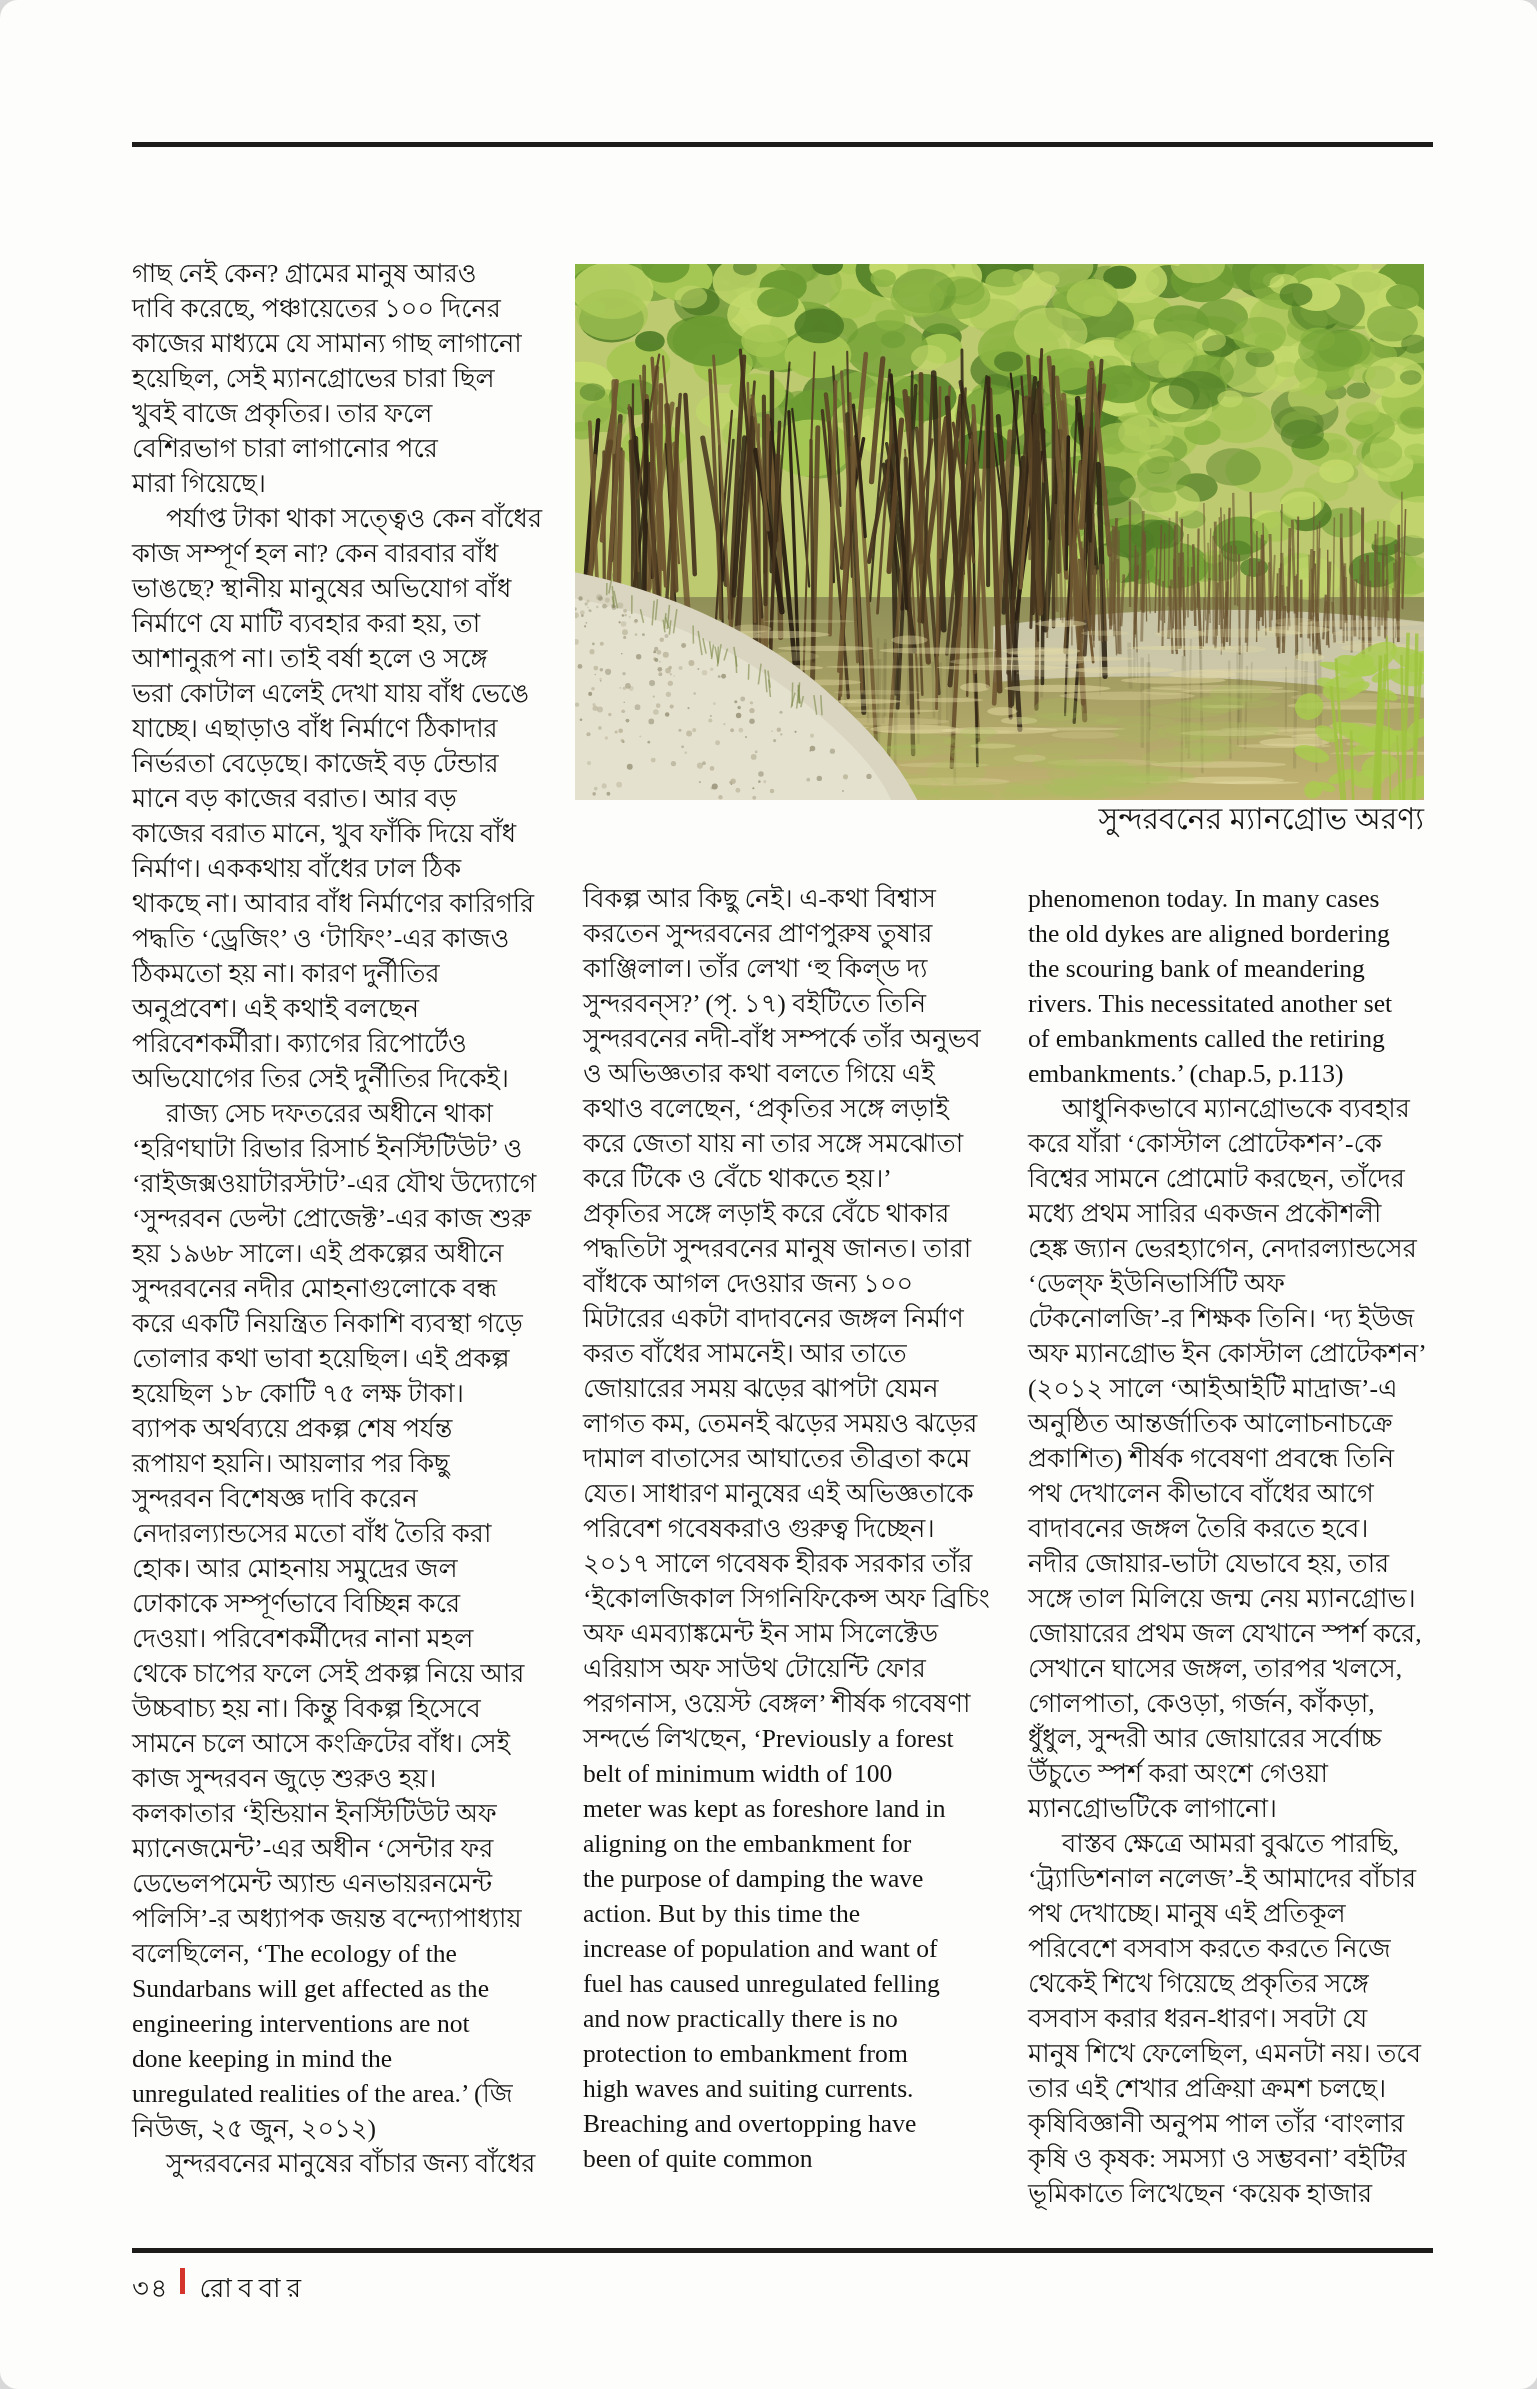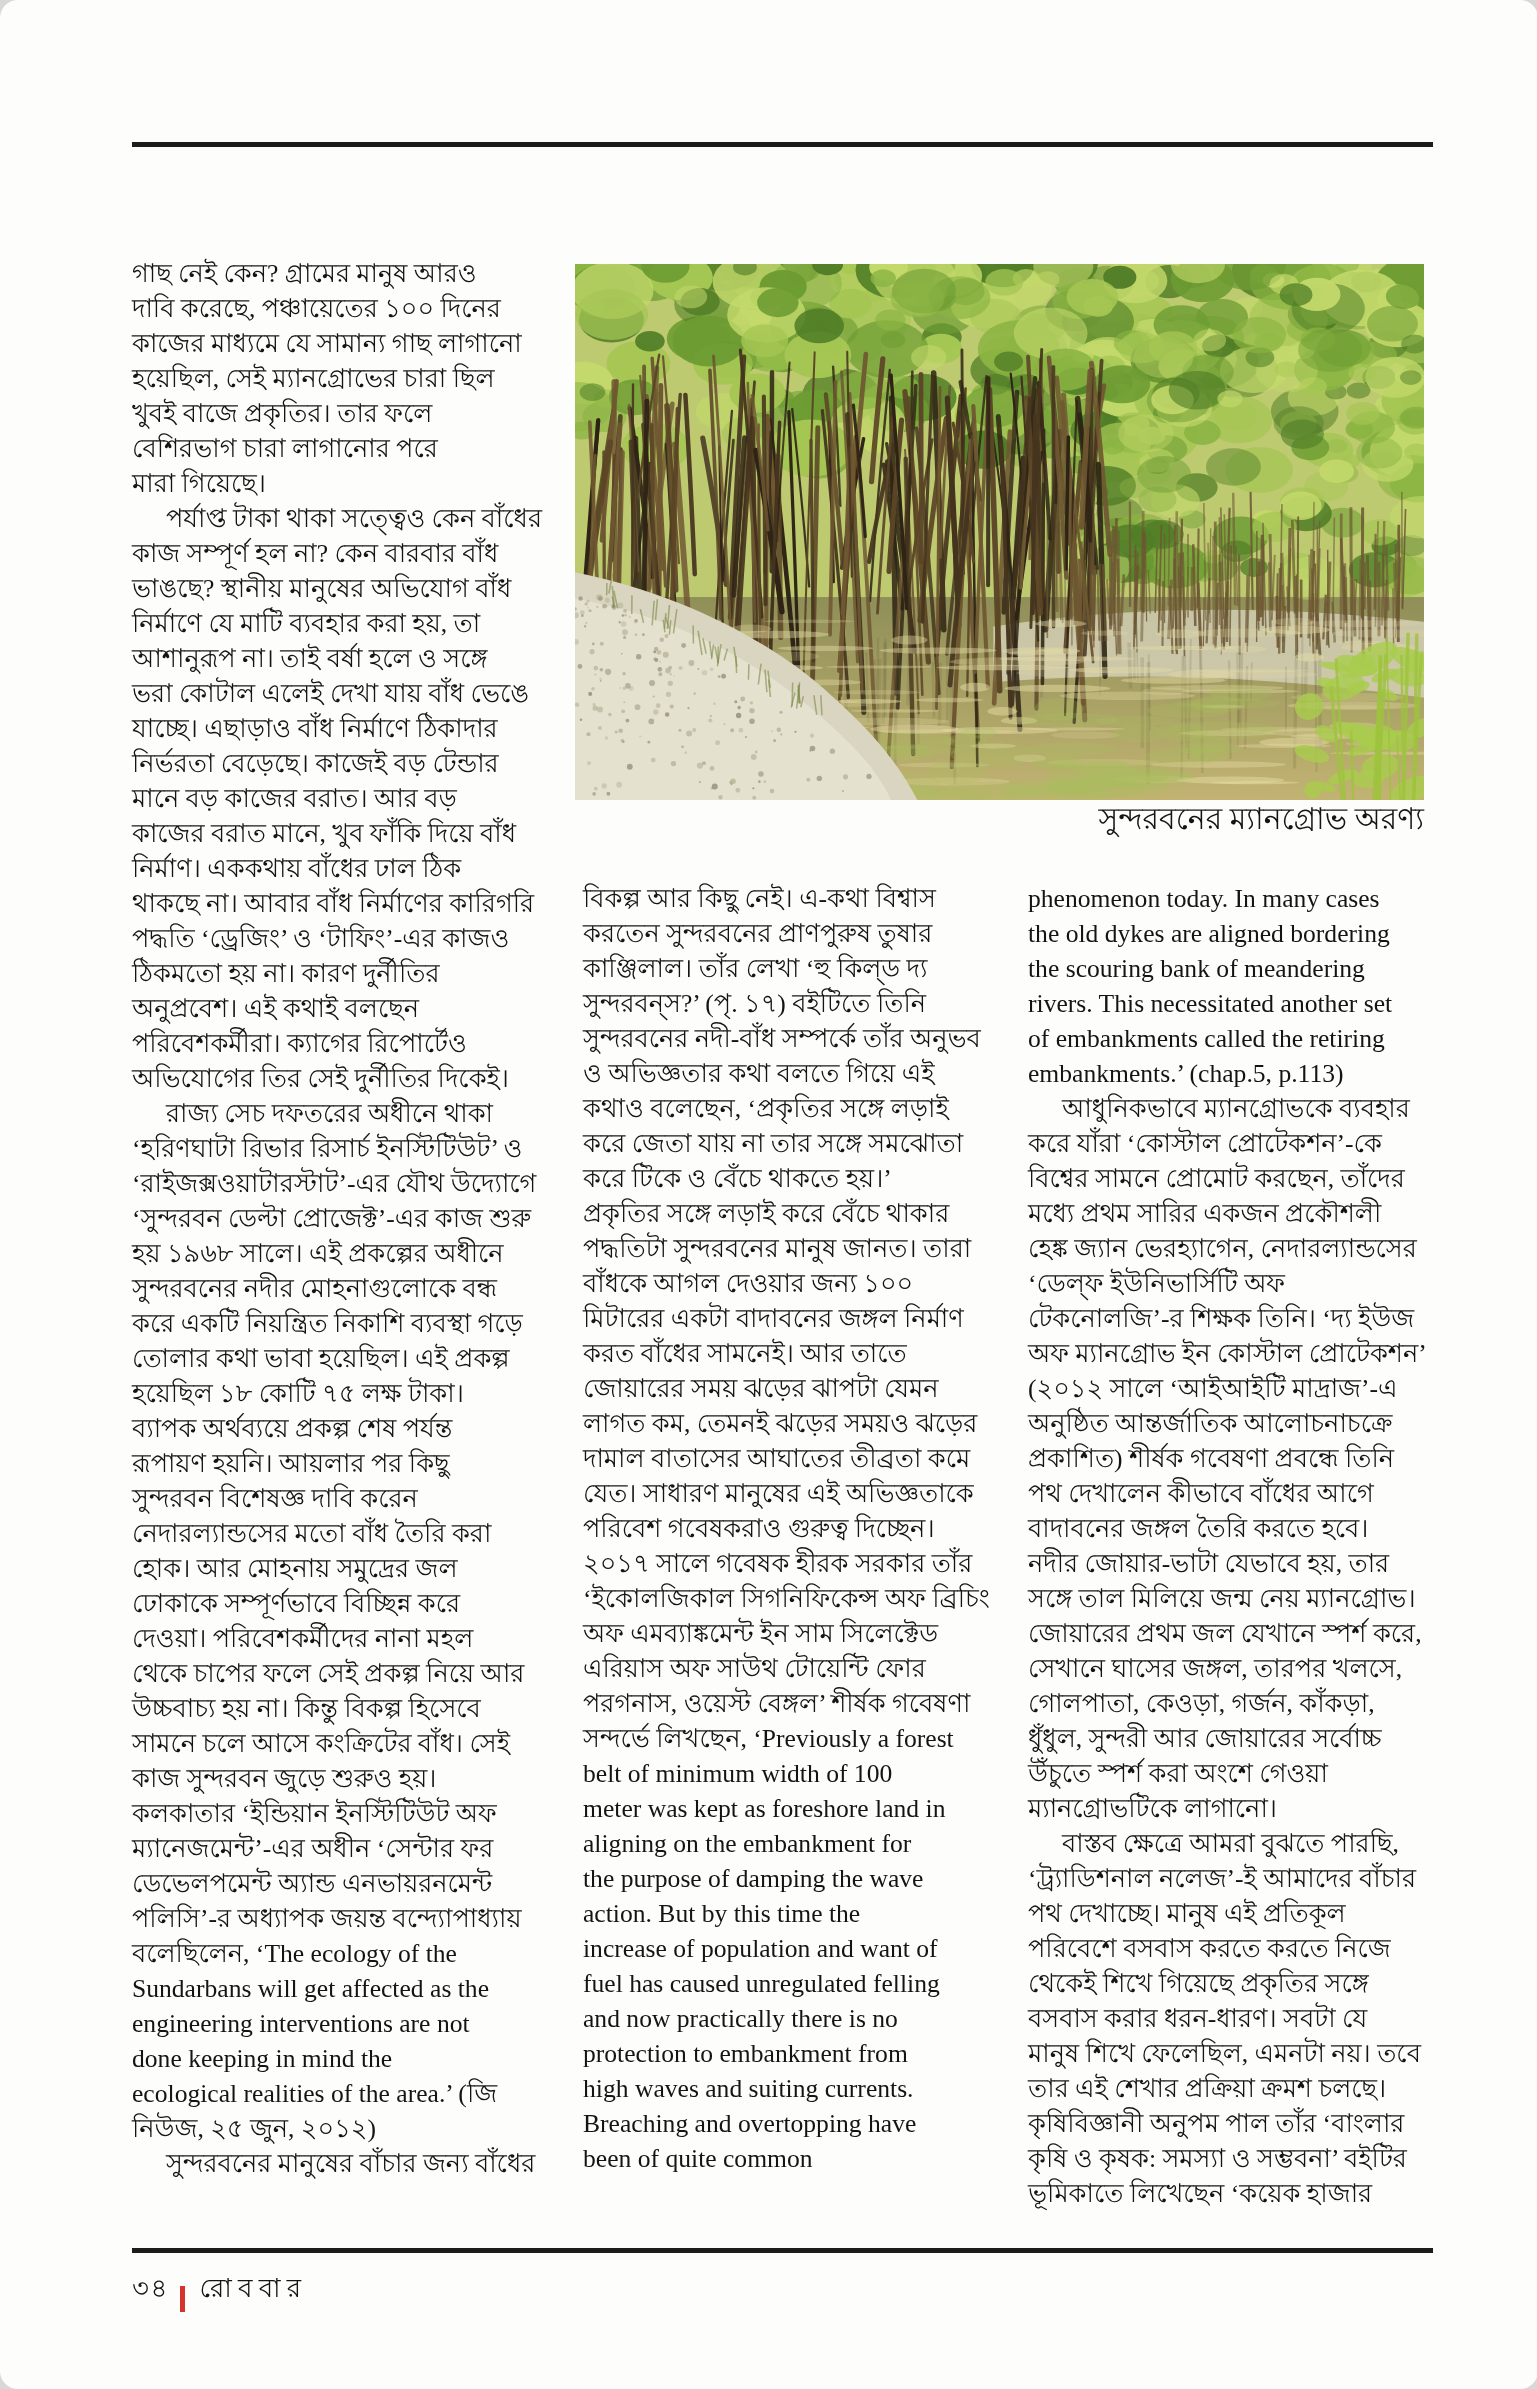--- a/index.html
+++ b/index.html
@@ -10,21 +10,21 @@
   .footer-rule{left:132px;top:2248px;width:1301px;}
   .col{position:absolute;}
   .col-left{left:132px;top:256px;width:438px;}
   .col-middle{left:583px;top:881px;width:425px;}
   .col-right{left:1028px;top:881px;width:403px;}
   .line{height:35px;line-height:35px;font-size:25.6px;white-space:nowrap;}
   .line.indent-first{padding-left:34px;}
   .photo{position:absolute;left:575px;top:264px;width:849px;height:536px;display:block;}
   .caption{position:absolute;left:575px;top:803px;width:849px;text-align:right;
            font-size:30px;line-height:31px;}
-  .footer{position:absolute;left:132px;top:2268px;display:flex;align-items:flex-end;font-size:26px;}
+  .footer{position:absolute;left:132px;top:2268px;display:flex;align-items:flex-start;font-size:26px;}
   .page-number{letter-spacing:1.6px;}
   .red-bar{display:inline-block;width:5.4px;height:25.6px;margin:0 14px 0 11px;}
   .mag-name{letter-spacing:6.2px;}
 </style>
 </head>
 <body>
 
 <div class="page" style="background: rgb(253, 253, 251); color: rgb(21, 20, 19);">
 
   <div class="rule header-rule" style="background: rgb(29, 28, 26);"></div>
@@ -80,21 +80,21 @@
         <div class="line">সামনে চলে আসে কংক্রিটের বাঁধ। সেই</div>
         <div class="line">কাজ সুন্দরবন জুড়ে শুরুও হয়।</div>
         <div class="line">কলকাতার ‘ইন্ডিয়ান ইনস্টিটিউট অফ</div>
         <div class="line">ম্যানেজমেন্ট’-এর অধীন ‘সেন্টার ফর</div>
         <div class="line">ডেভেলপমেন্ট অ্যান্ড এনভায়রনমেন্ট</div>
         <div class="line">পলিসি’-র অধ্যাপক জয়ন্ত বন্দ্যোপাধ্যায়</div>
         <div class="line">বলেছিলেন, ‘The ecology of the</div>
         <div class="line">Sundarbans will get affected as the</div>
         <div class="line">engineering interventions are not</div>
         <div class="line">done keeping in mind the</div>
-        <div class="line">ecological realities of the area.’ (জি</div>
+        <div class="line">unregulated realities of the area.’ (জি</div>
         <div class="line">নিউজ, ২৫ জুন, ২০১২)</div>
       </div>
       <div class="para">
         <div class="line indent-first">সুন্দরবনের মানুষের বাঁচার জন্য বাঁধের</div>
       </div>
     </div>
 
   <svg class="photo" viewBox="0 0 1096 692" preserveAspectRatio="none">
     <defs>
       <linearGradient id="waterGrad" x1="0" y1="0" x2="0" y2="1">

